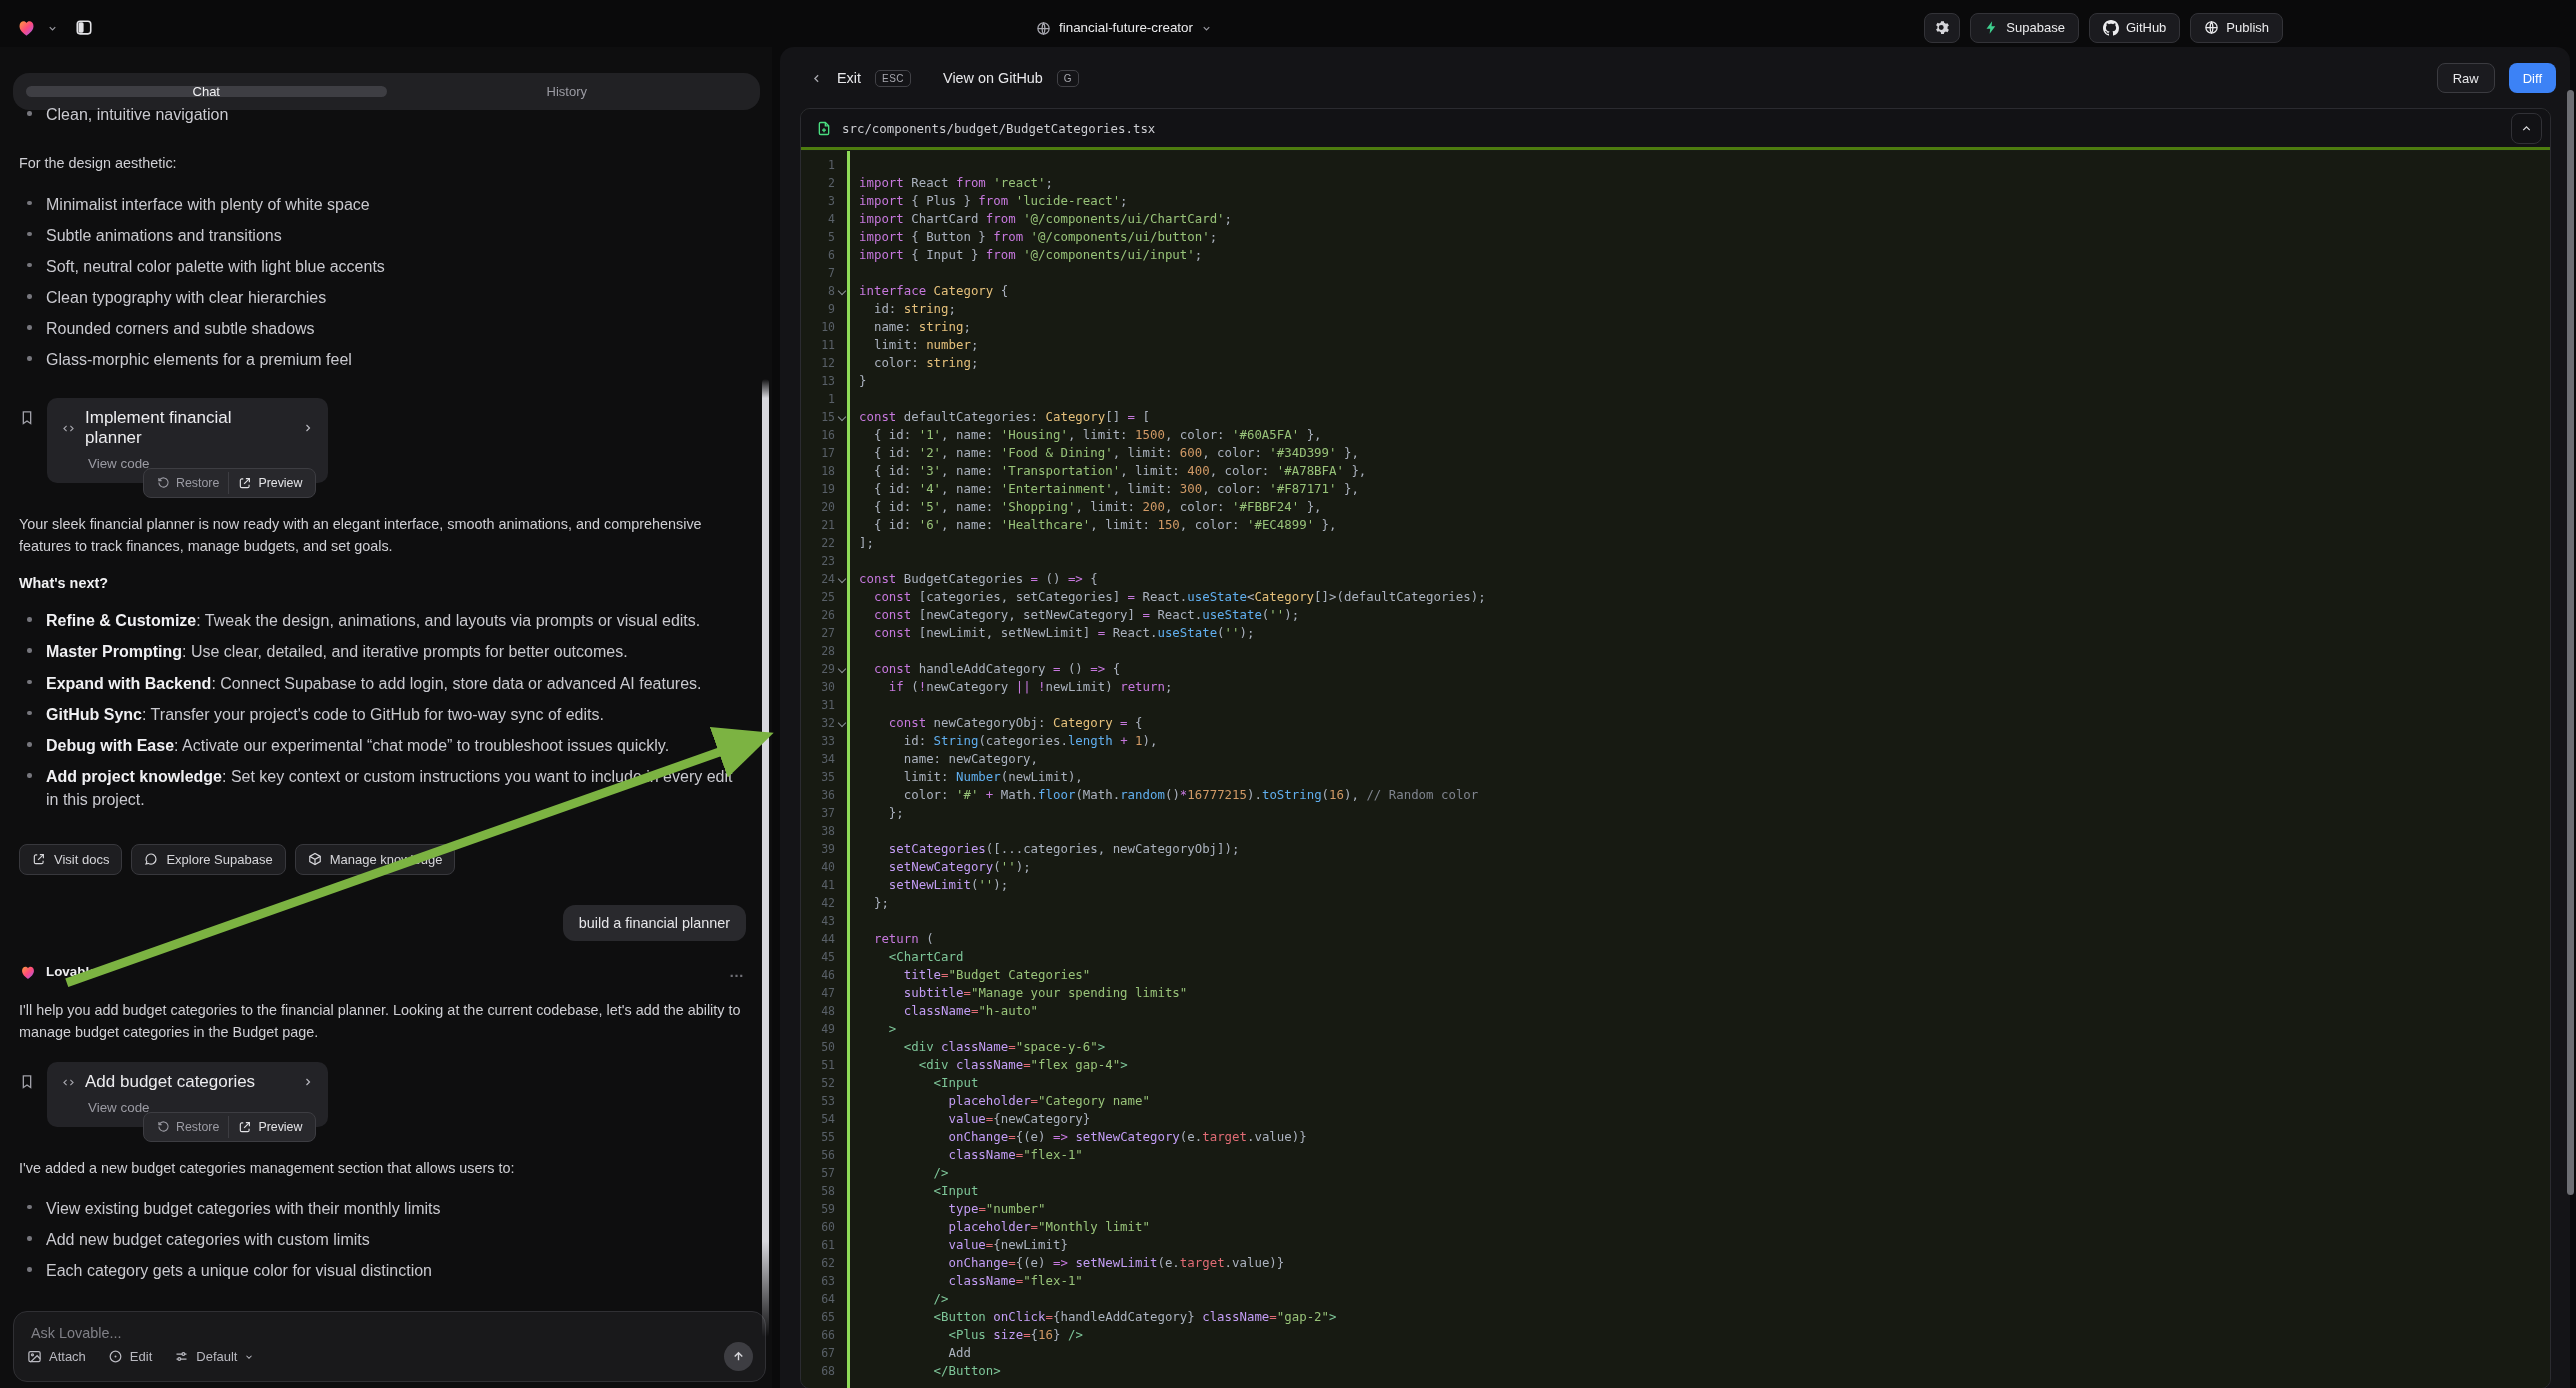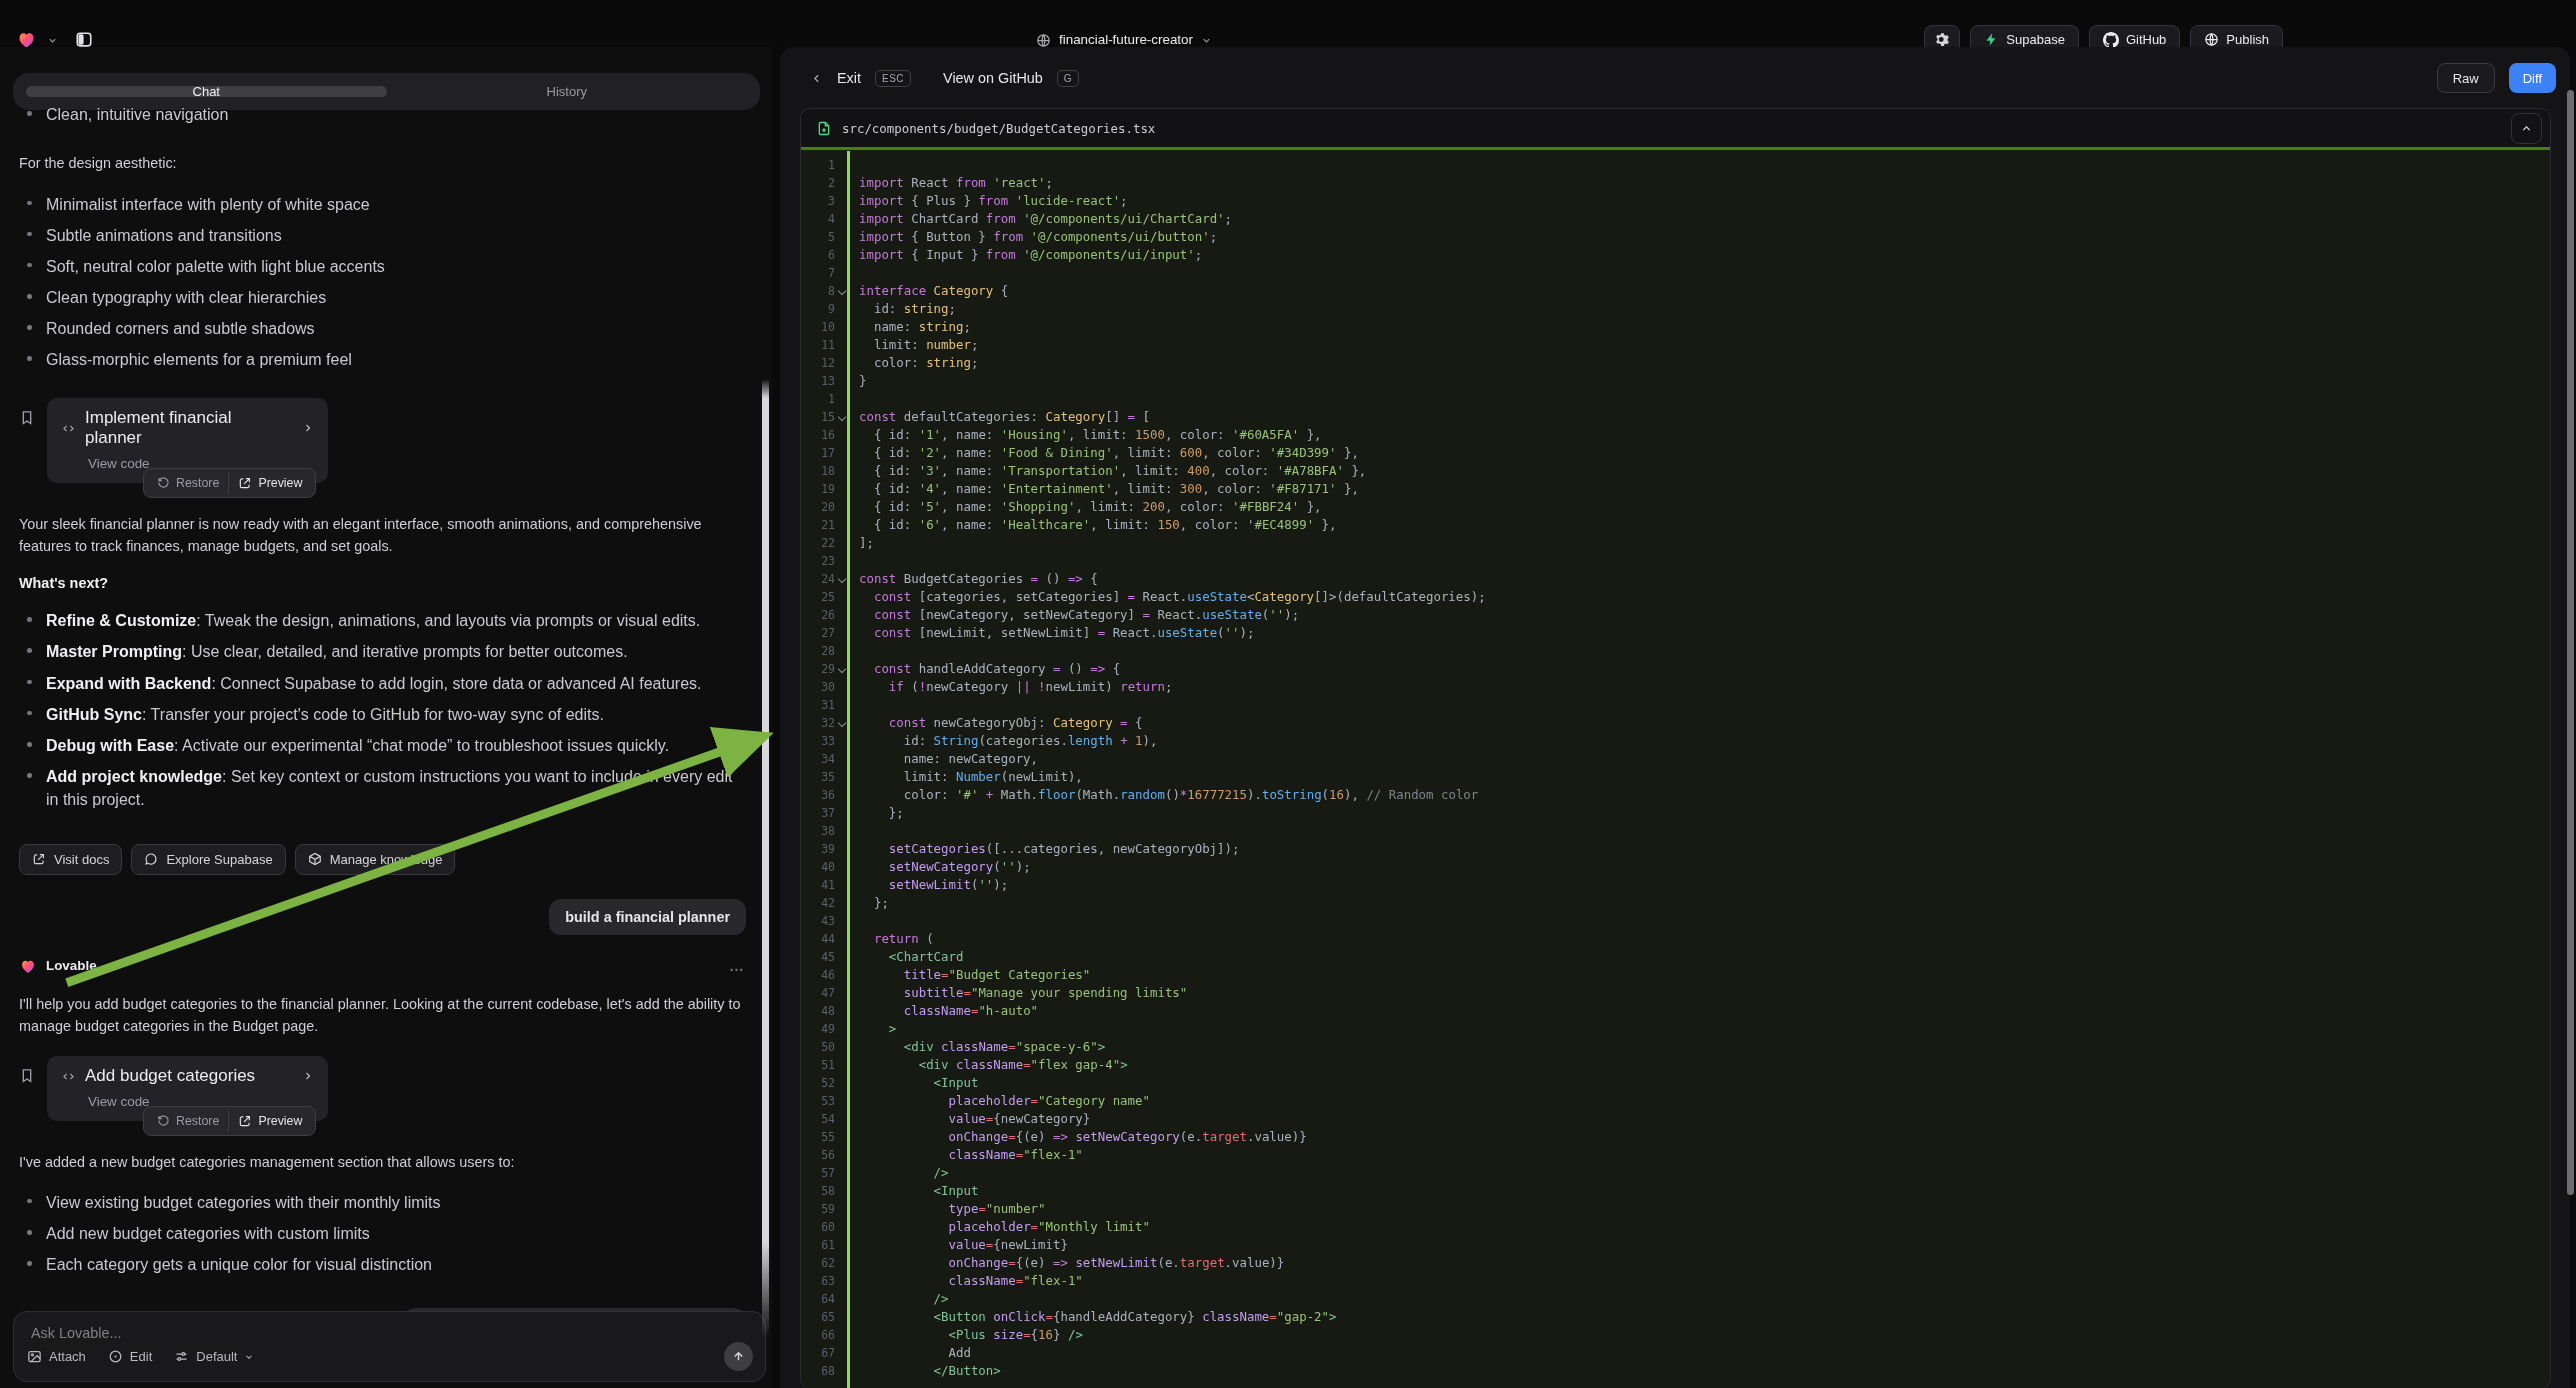--- a/index.html
+++ b/index.html
@@ -3,21 +3,21 @@
 <meta charset="utf-8">
 <style>
   html,body{margin:0;padding:0;background:#050506;}
   *{box-sizing:border-box;}
   #canvas{position:relative;width:2576px;height:1388px;background:#0a0a0b;overflow:hidden;
     font-family:"Liberation Sans",sans-serif;color:#d4d4d8;}
   .abs{position:absolute;}
   svg.ic{display:inline-block;vertical-align:middle;flex:none;}
 
   
-  #topbar{left:0;top:16px;width:2295px;height:47px;display:flex;align-items:center;}
+  #topbar{left:0;top:4px;width:2295px;height:47px;display:flex;align-items:center;}
   #tb-left{position:absolute;left:16px;top:0;height:47px;display:flex;align-items:center;gap:10px;}
   #tb-center{position:absolute;left:1036px;top:0;height:47px;display:flex;align-items:center;gap:8px;}
   #tb-center .title{font-size:13.4px;color:#ececee;}
   #tb-right{position:absolute;right:12px;top:0;height:47px;display:flex;align-items:center;gap:10px;}
   .pillbtn{display:flex;align-items:center;gap:7px;height:30px;padding:0 13px;border:1px solid #333338;
     border-radius:8px;background:#1b1b1f;color:#ececee;font-size:13px;}
   .iconbtn{display:flex;align-items:center;justify-content:center;width:36px;height:30px;
     border:1px solid #333338;border-radius:8px;background:#1b1b1f;color:#d6d6da;}
 
   
@@ -253,21 +253,21 @@
             <span>Explore Supabase</span>
           </span>
           <span class="chip">
             <svg class="ic" width="14" height="14" viewBox="0 0 24 24" fill="none" stroke="currentColor" stroke-width="2">
               <path d="M21 7.5l-9-5-9 5v9l9 5 9-5z"></path>
               <path d="M3 7.5l9 5 9-5M12 12.5V21.5"></path>
             </svg>
             <span>Manage knowledge</span>
           </span>
         </div>
-        <div class="msg userb" style="margin-top: 6px; font-weight: bold;">build a financial planner</div>
+        <div class="msg userb" style="margin-top: 12px;">build a financial planner</div>
         <div class="msg ahead" style="margin-top: 4px; font-weight: bold;">
           <span><svg class="ic" width="18" height="17" viewBox="0 0 24 24">
               <defs>
                 <linearGradient id="hg2" x1="0" y1="0" x2="1" y2="1">
                   <stop offset="0" stop-color="#ff9a3c"></stop>
                   <stop offset=".5" stop-color="#fd4a7d"></stop>
                   <stop offset="1" stop-color="#a05cf5"></stop>
                 </linearGradient>
               </defs>
               <path fill="url(#hg2)" d="M12 21s-8.4-5-8.4-11.2C3.6 6 6 4 8.4 4c1.5 0 2.9.8 3.6 2 .7-1.2 2.1-2 3.6-2 2.4 0 4.8 2 4.8 5.8C20.4 16 12 21 12 21z"></path>

